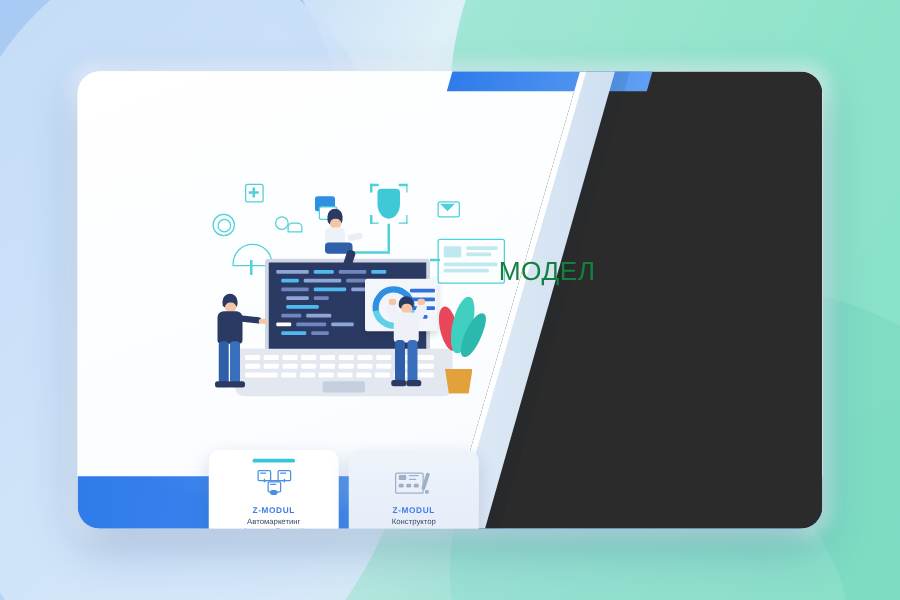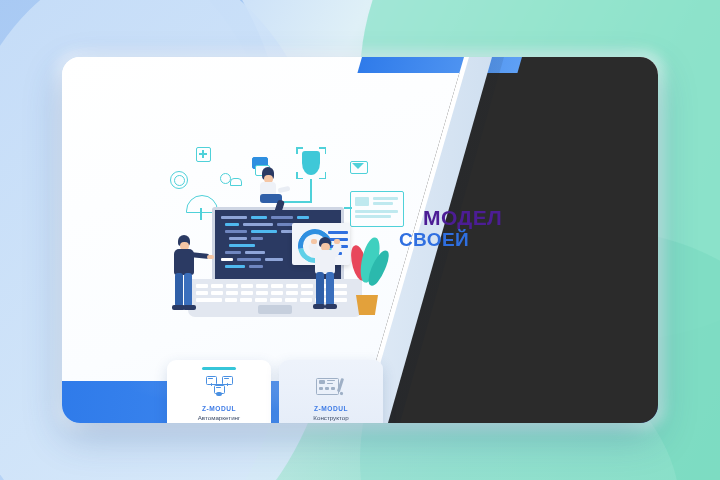--- a/index.html
+++ b/index.html
@@ -92,21 +92,21 @@
 
   
   .top-strip{
     position:absolute;left:300px;top:0;width:160px;height:16px;
     background:linear-gradient(90deg,#2f7bea,#5fa0f4);
     transform:skewX(-16deg);transform-origin:top left;
   }
 
   
   .headline{position:absolute;left:337px;top:150px;z-index:6;}
-  .hl1{font-size:21px;font-weight:bold;color:#4c1d95;letter-spacing:.4px;line-height:22px;margin-left:24px;}
+  .hl1{font-size:21px;font-weight:normal;color:#15803d;letter-spacing:.4px;line-height:22px;}
   .hl2{font-size:19px;font-weight:bold;color:#2f6fe0;letter-spacing:.4px;line-height:21px;}
 
   
   .illu{position:absolute;left:92px;top:88px;width:240px;height:185px;}
   .lap-screen{position:absolute;left:58px;top:62px;width:126px;height:72px;
     background:#2b3a63;border:3px solid #cfd6e4;border-radius:3px;}
   .lap-base{position:absolute;left:34px;top:134px;width:174px;height:38px;
     background:#e2e7f0;border-radius:3px 3px 7px 7px;}
   .lap-pad{position:absolute;left:104px;top:160px;width:34px;height:9px;
     background:#c6cfdd;border-radius:2px;}
@@ -362,17 +362,16 @@
       </div>
     </div>
 
     <div class="top-strip"></div>
     <div class="peel-shadow"></div>
     <div class="peel"></div>
     <div class="peel-edge"></div>
 
     <div class="headline">
       <div class="hl1">МОДЕЛ</div>
-      <div class="hl2">СВОЕЙ</div>
     </div>
 
   </div>
 </div>
 
 </body></html>

